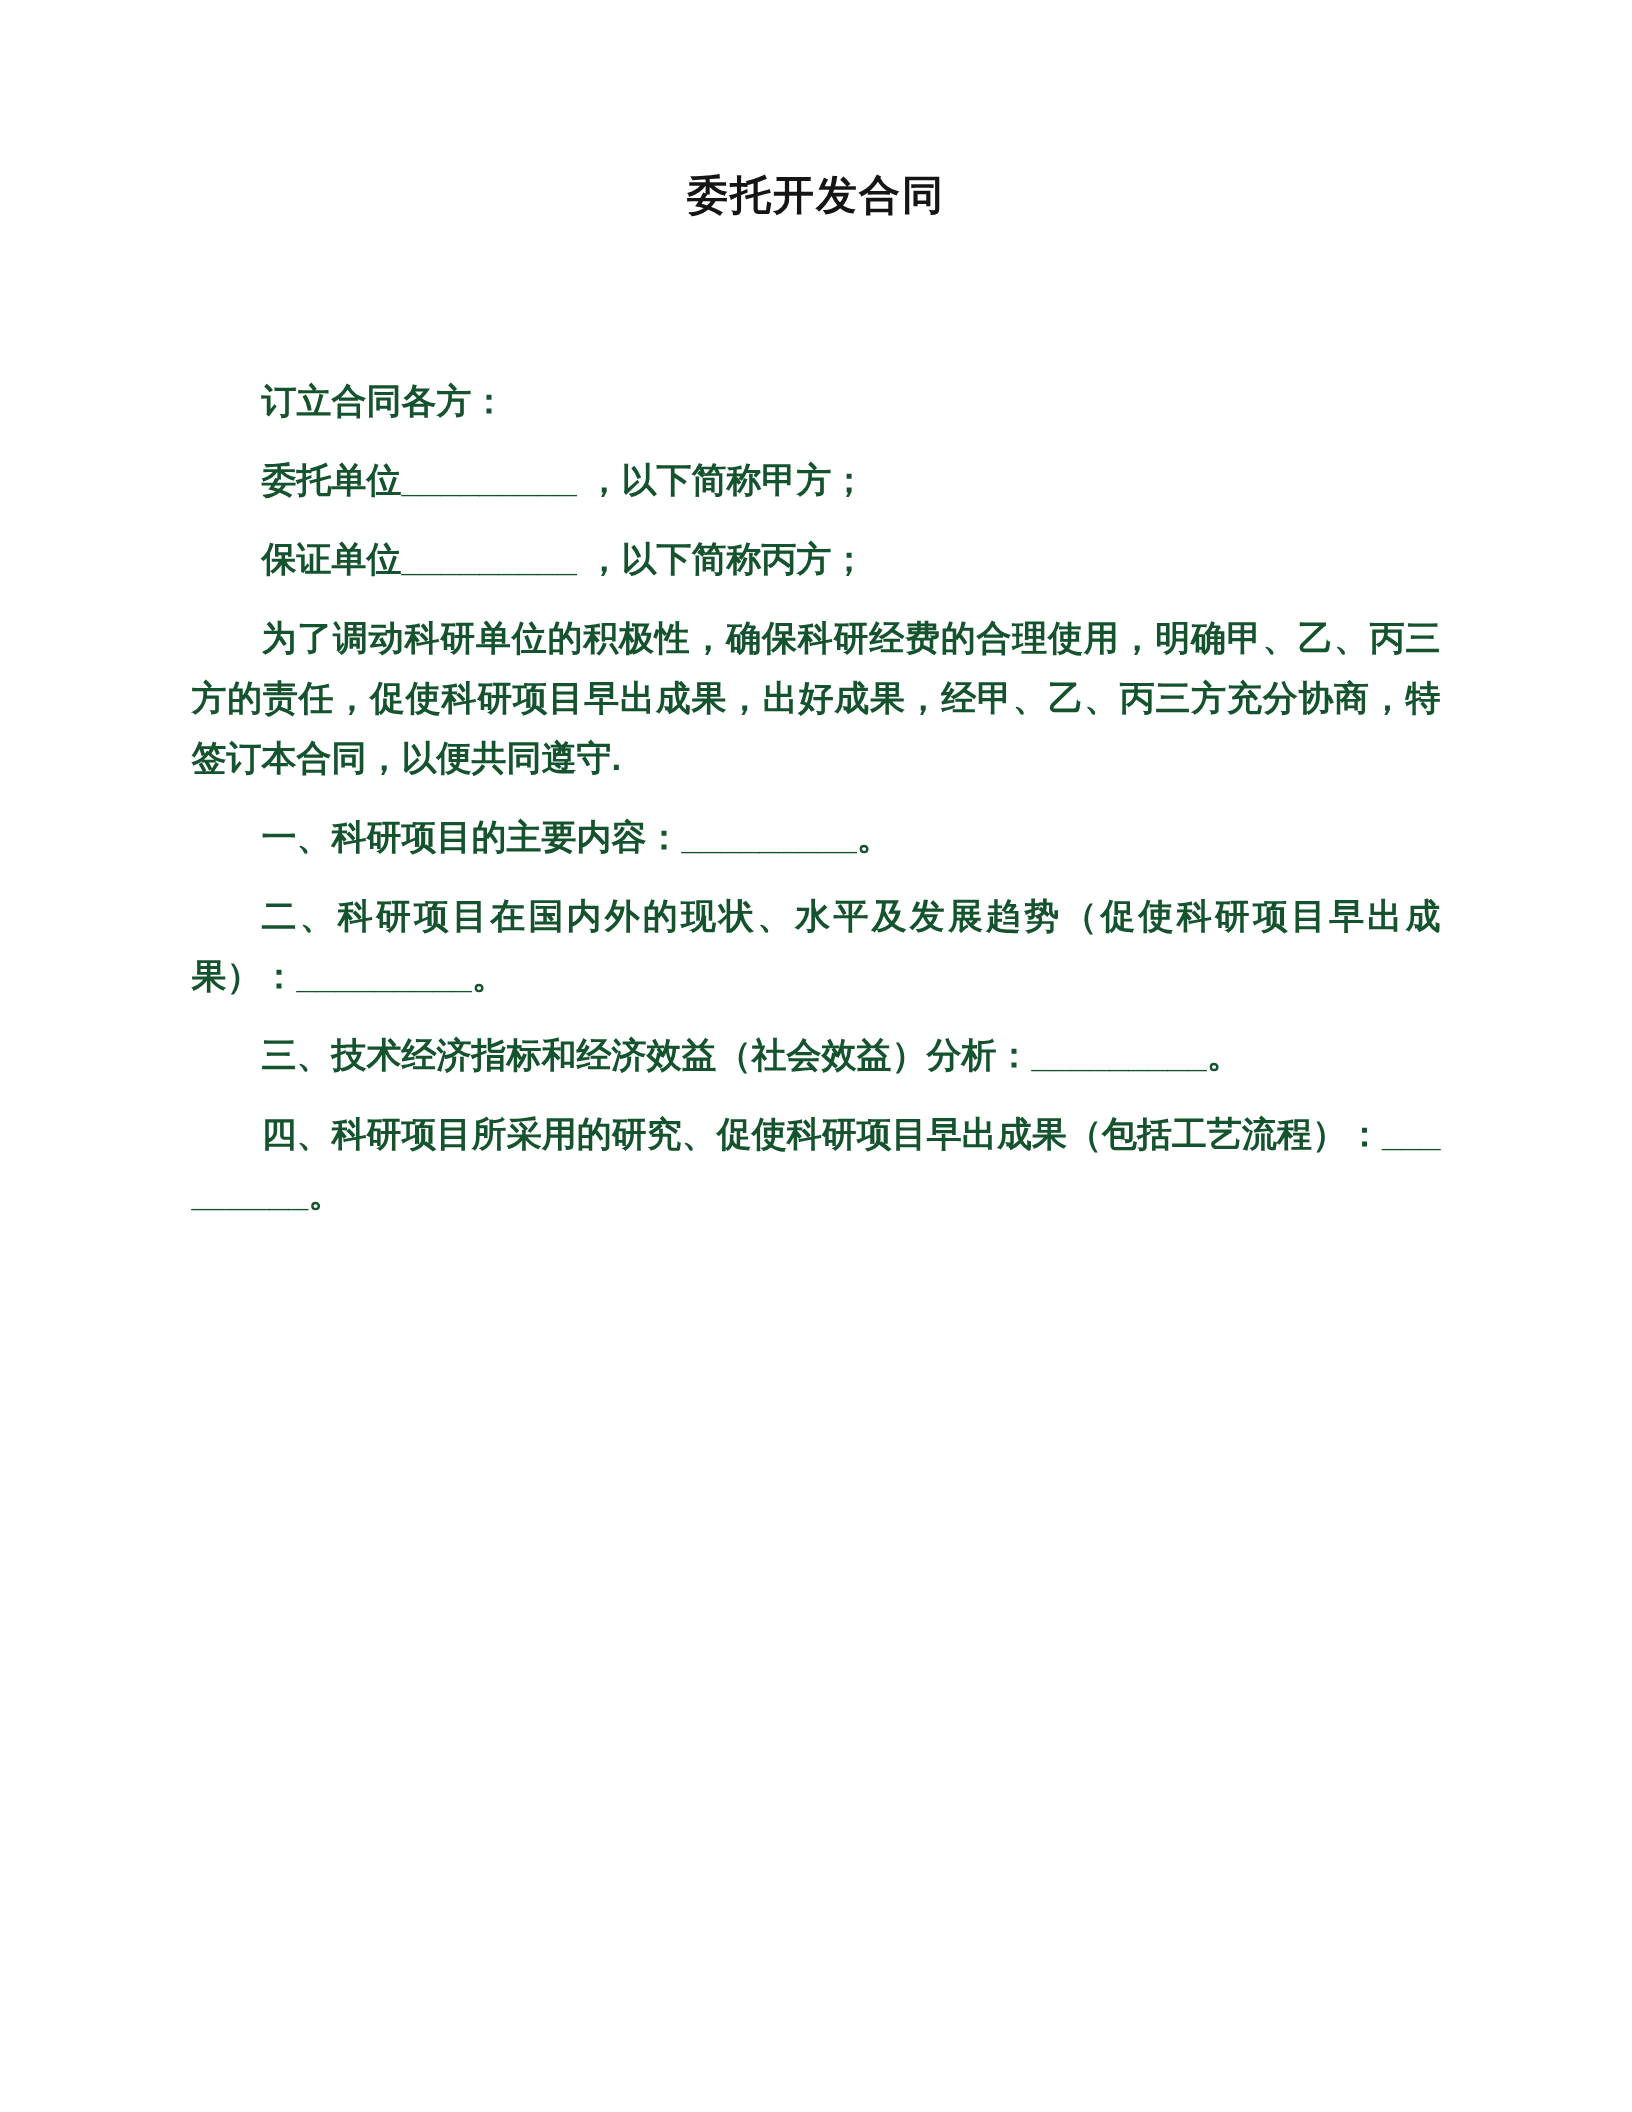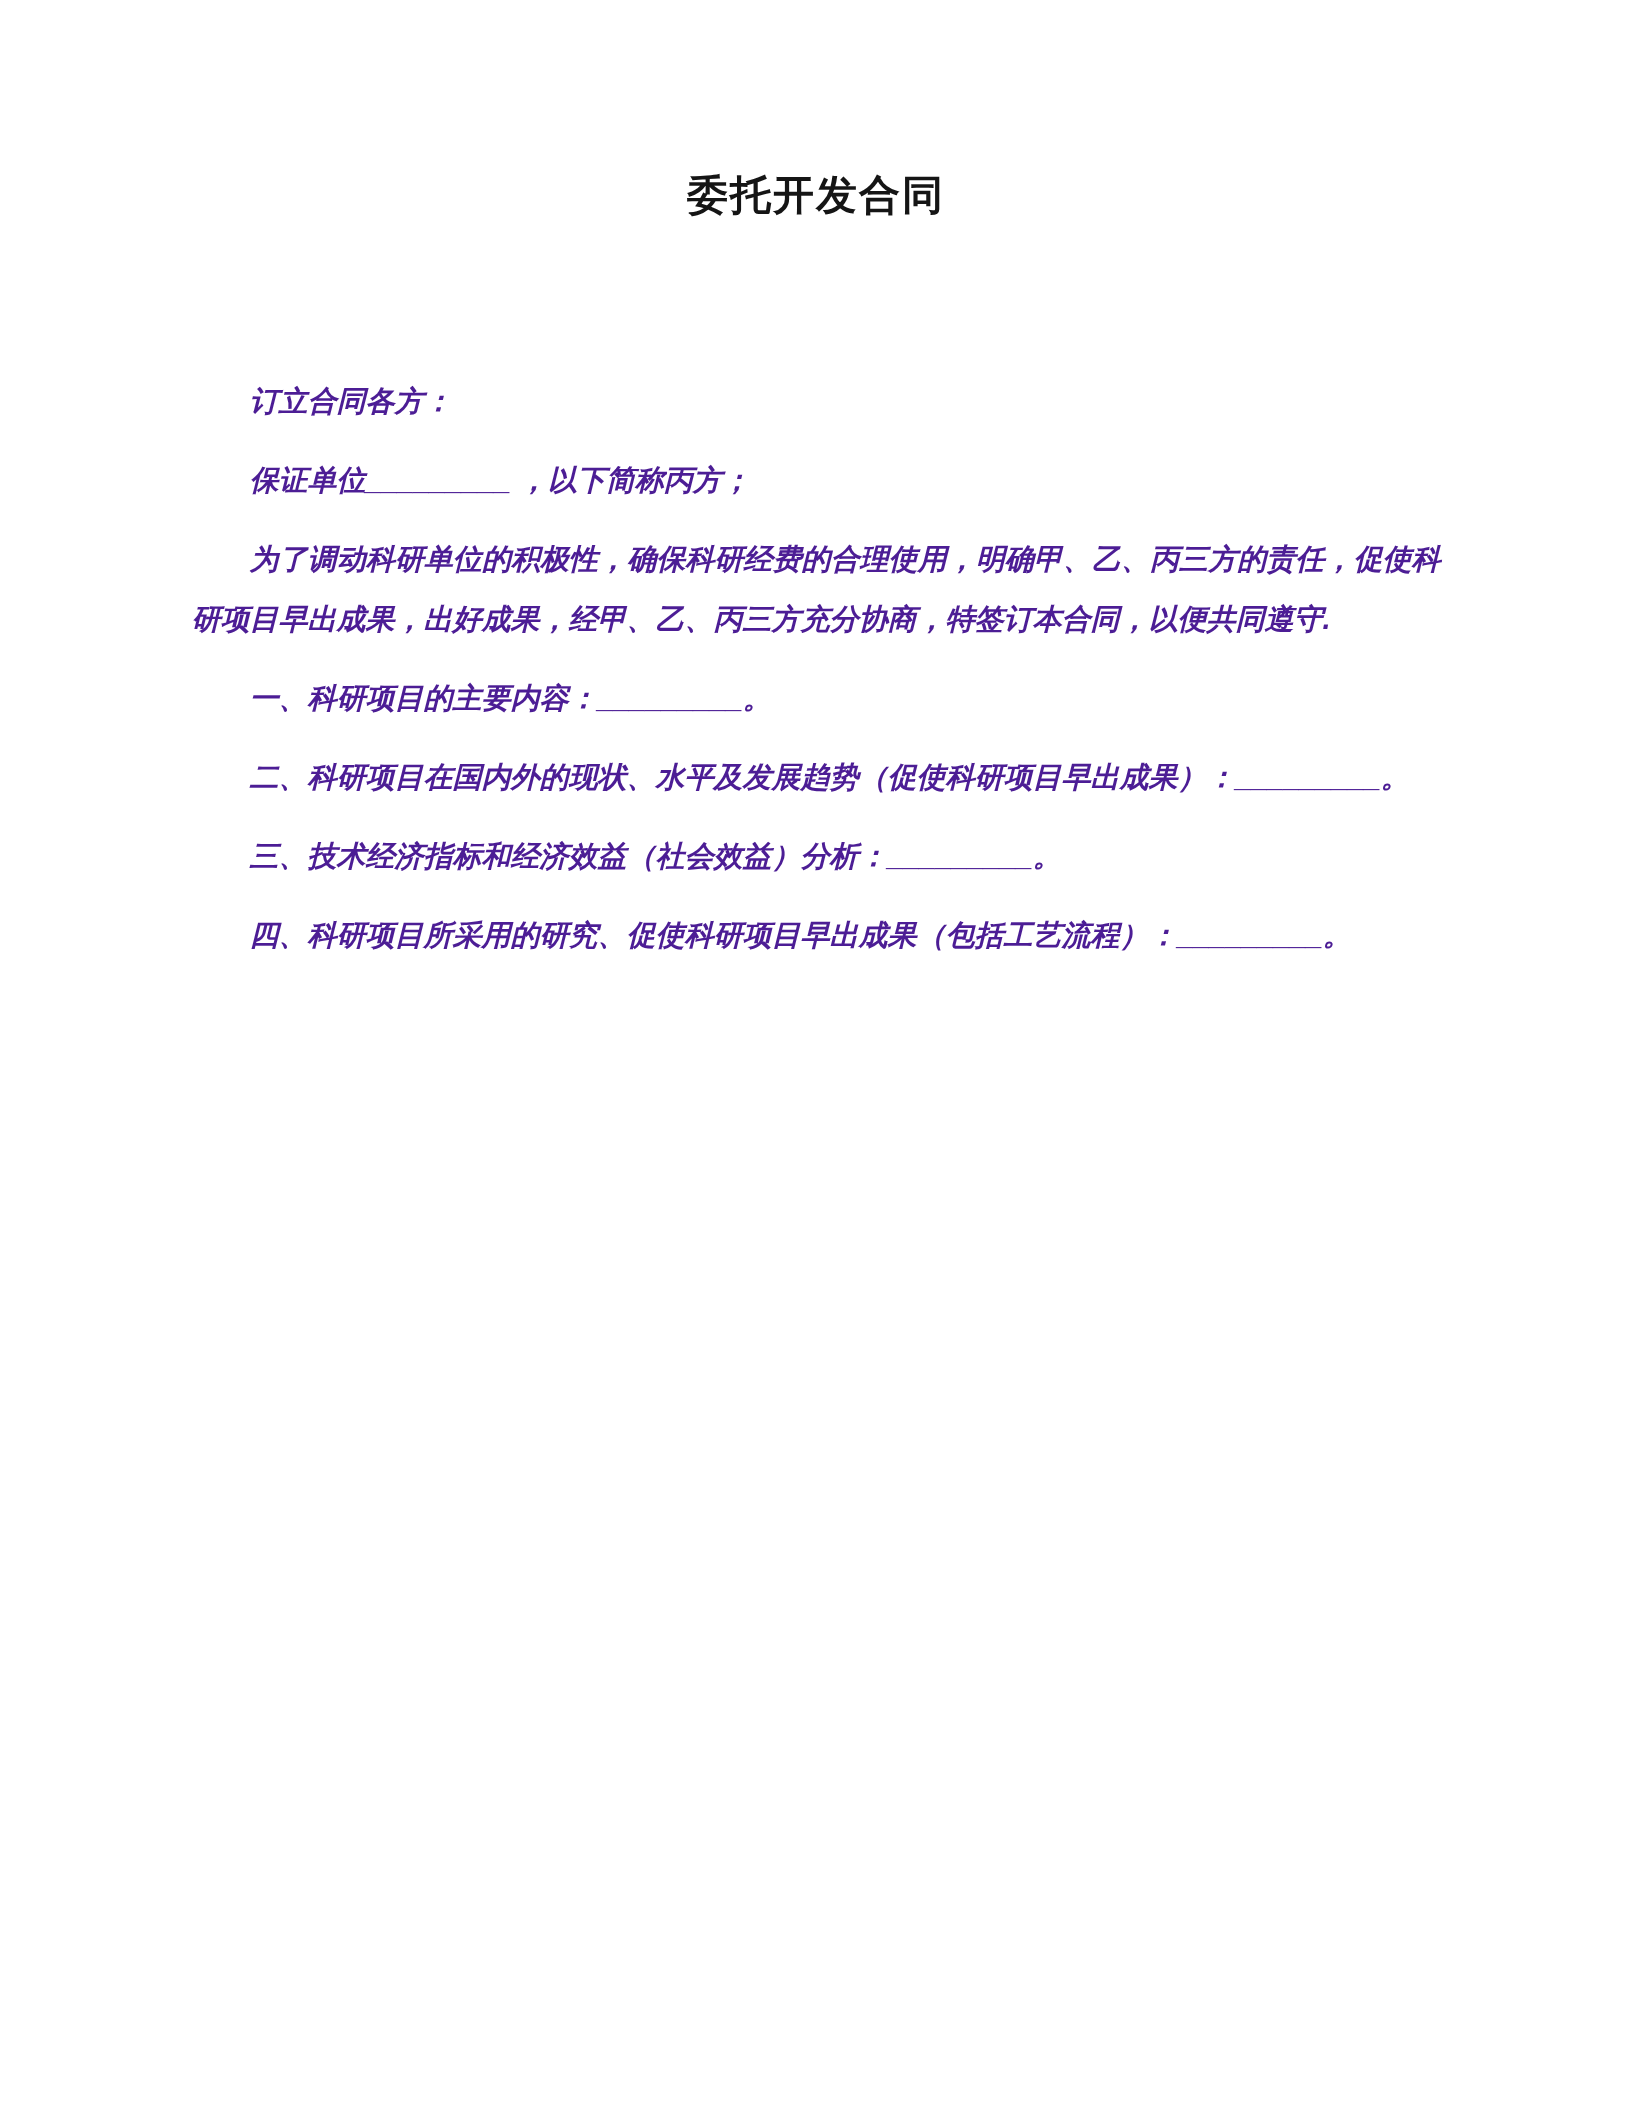--- a/index.html
+++ b/index.html
@@ -19,40 +19,40 @@
   }
   .doc-title {
     text-align: center;
     font-size: 41px;
     font-weight: 700;
     letter-spacing: 2px;
     color: #151515;
     margin-bottom: 148px;
   }
   .doc-body p {
-    font-size: 29px;
+    font-size: 35px;
     font-weight: 700;
     line-height: 60px;
     text-indent: 2em;
     text-align: justify;
-    color: #4c1d95;
+    color: #14532d;
     margin-bottom: 19px;
     word-break: break-all;
-    font-style: italic;
   }
 </style>
 </head>
 <body>
 
 <div class="page">
   <h1 class="doc-title">委托开发合同</h1>
 
   <div class="doc-body">
     <p>订立合同各方：</p>
 
+    <p>委托单位_________ ，以下简称甲方；</p>
 
 
     <p>保证单位_________ ，以下简称丙方；</p>
 
     <p>为了调动科研单位的积极性，确保科研经费的合理使用，明确甲、乙、丙三方的责任，促使科研项目早出成果，出好成果，经甲、乙、丙三方充分协商，特签订本合同，以便共同遵守.</p>
 
     <p>一、科研项目的主要内容：_________。</p>
 
     <p>二、科研项目在国内外的现状、水平及发展趋势（促使科研项目早出成果）：_________。</p>
 

